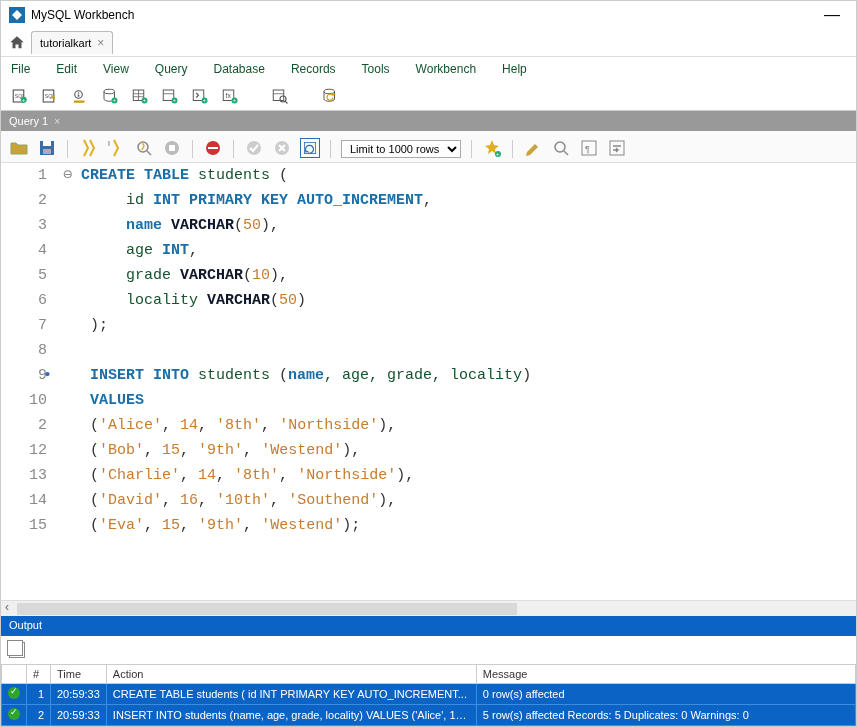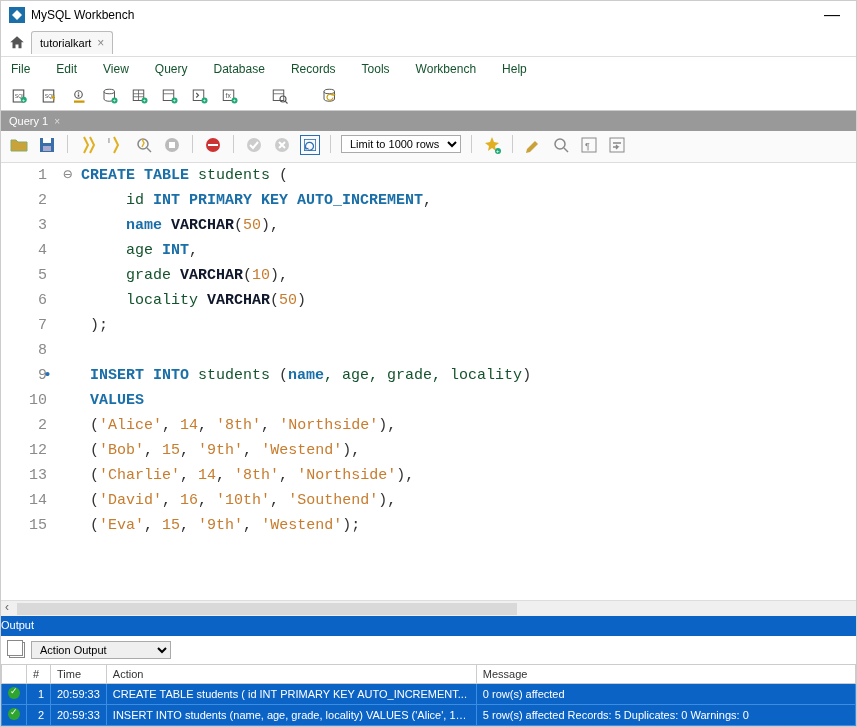--- a/index.html
+++ b/index.html
@@ -16,42 +16,42 @@
 .file-tab { display: flex; align-items: center; padding: 4px 8px; border: 1px solid #bbb; border-bottom: none; background: #f7f7f7; font-size: 11px; gap: 6px; border-radius: 3px 3px 0 0; }
 .file-tab .close { color: #888; font-size: 12px; cursor: pointer; }
 .menubar { display: flex; gap: 26px; padding: 4px 10px; height: 24px; align-items: center; font-size: 12px; color: #14532d; }
 .menubar span { cursor: default; }
 .maintoolbar { display: flex; gap: 8px; padding: 4px 8px; height: 30px; align-items: center; border-bottom: 1px solid #ccc; }
 .maintoolbar .tb-btn { width: 22px; height: 22px; display: flex; align-items: center; justify-content: center; cursor: pointer; }
 .maintoolbar .tb-btn svg { width: 18px; height: 18px; }
 .querytabs { background: #999; height: 20px; display: flex; align-items: center; }
 .querytab { background: #999; color: #fff; font-size: 11px; padding: 2px 8px; display: flex; align-items: center; gap: 6px; }
 .querytab .close { color: #ddd; font-size: 10px; }
-.editor-toolbar { display: flex; align-items: flex-start; gap: 8px; padding: 4px 8px; height: 32px; border-bottom: 1px solid #ddd; background: #fafafa; }
+.editor-toolbar { display: flex; align-items: flex-end; gap: 8px; padding: 4px 8px; height: 32px; border-bottom: 1px solid #ddd; background: #fafafa; }
 .editor-toolbar .ico { width: 20px; height: 20px; display: flex; align-items: center; justify-content: center; cursor: pointer; }
 .editor-toolbar .sep { width: 1px; height: 18px; background: #ccc; margin: 0 2px; }
 .editor-toolbar .limit-select { font-size: 11px; padding: 1px 4px; border: 1px solid #aaa; background: #fff; width: 120px; }
 .editor-toolbar .boxed { border: 1px solid #2a6eb5; padding: 1px; }
 .editor { flex: 1; display: flex; font-family: Consolas, "Courier New", monospace; font-size: 15px; line-height: 25px; overflow: hidden; background: #fff; }
 .gutter { width: 58px; text-align: right; padding-right: 12px; color: #8a8a8a; background: #fff; user-select: none; position: relative; }
 .gutter .ln { height: 25px; }
 .gutter .bullet::before { content: "•"; color: #2a6eb5; position: absolute; left: 42px; }
 .code { flex: 1; white-space: pre; padding-left: 4px; color: #333; }
 .code .line { height: 25px; }
 .kw { color: #1a6fa8; font-weight: 600; }
 .fn { color: #0f172a; font-weight: 700; }
 .num { color: #c77c2e; }
 .str { color: #c77c2e; }
 .id { color: #14532d; }
 .paren { color: #333; }
 .fold { color: #888; }
 .hscroll { height: 16px; background: #f0f0f0; border-top: 1px solid #ddd; position: relative; }
 .hscroll::before { content: "‹"; position: absolute; left: 4px; top: -1px; color: #666; font-size: 12px; }
 .hscroll .thumb { position: absolute; left: 16px; top: 2px; height: 12px; width: 500px; background: #d9d9d9; }
-.output-header { background: #0b63c5; color: #fff; font-size: 11px; padding: 3px 0; height: 20px; }
+.output-header { background: #0b63c5; color: #fff; font-size: 11px; padding: 3px 8px; height: 20px; }
 .output-controls { display: flex; align-items: center; gap: 6px; padding: 4px 8px; height: 28px; background: #fff; }
 .output-controls .ico { width: 16px; height: 16px; border: 1px solid #888; display: inline-block; position: relative; background: #fff; }
 .output-controls .ico::after { content: ""; position: absolute; left: -3px; top: -3px; width: 14px; height: 14px; border: 1px solid #888; background: #fff; }
 .output-controls select { font-size: 11px; border: 1px solid #aaa; padding: 1px 4px; width: 140px; }
 .output-table { width: 100%; border-collapse: collapse; font-size: 11px; }
 .output-table th { background: #fff; border: 1px solid #ccc; text-align: left; padding: 3px 6px; font-weight: normal; color: #333; }
 .output-table td { border: 1px solid #3a8de0; padding: 3px 6px; background: #0b63c5; color: #fff; white-space: nowrap; overflow: hidden; text-overflow: ellipsis; }
 .output-table td.status { width: 20px; text-align: center; }
 .output-table td.status .ok { display: inline-block; width: 12px; height: 12px; border-radius: 50%; background: #2fa52f; position: relative; }
 .output-table td.status .ok::after { content: "✓"; color: #fff; font-size: 9px; position: absolute; left: 2px; top: -1px; }
@@ -315,21 +315,20 @@
   <div class="code" id="code"><div class="line"><span class="fold">⊖ </span><span class="kw">CREATE TABLE</span><span class="id"> students </span><span class="paren">(</span></div><div class="line">       <span class="id">id </span><span class="kw">INT PRIMARY KEY AUTO_INCREMENT</span><span class="paren">,</span></div><div class="line">       <span class="kw">name</span><span class="id"> </span><span class="fn">VARCHAR</span><span class="paren">(</span><span class="num">50</span><span class="paren">)</span><span class="paren">,</span></div><div class="line">       <span class="id">age </span><span class="kw">INT</span><span class="paren">,</span></div><div class="line">       <span class="id">grade </span><span class="fn">VARCHAR</span><span class="paren">(</span><span class="num">10</span><span class="paren">)</span><span class="paren">,</span></div><div class="line">       <span class="id">locality </span><span class="fn">VARCHAR</span><span class="paren">(</span><span class="num">50</span><span class="paren">)</span></div><div class="line">   <span class="paren">);</span></div><div class="line">   </div><div class="line">   <span class="kw">INSERT INTO</span><span class="id"> students </span><span class="paren">(</span><span class="kw">name</span><span class="id">, age, grade, locality</span><span class="paren">)</span></div><div class="line">   <span class="kw">VALUES</span></div><div class="line">   <span class="paren">(</span><span class="str">'Alice'</span><span class="paren">, </span><span class="num">14</span><span class="paren">, </span><span class="str">'8th'</span><span class="paren">, </span><span class="str">'Northside'</span><span class="paren">),</span></div><div class="line">   <span class="paren">(</span><span class="str">'Bob'</span><span class="paren">, </span><span class="num">15</span><span class="paren">, </span><span class="str">'9th'</span><span class="paren">, </span><span class="str">'Westend'</span><span class="paren">),</span></div><div class="line">   <span class="paren">(</span><span class="str">'Charlie'</span><span class="paren">, </span><span class="num">14</span><span class="paren">, </span><span class="str">'8th'</span><span class="paren">, </span><span class="str">'Northside'</span><span class="paren">),</span></div><div class="line">   <span class="paren">(</span><span class="str">'David'</span><span class="paren">, </span><span class="num">16</span><span class="paren">, </span><span class="str">'10th'</span><span class="paren">, </span><span class="str">'Southend'</span><span class="paren">),</span></div><div class="line">   <span class="paren">(</span><span class="str">'Eva'</span><span class="paren">, </span><span class="num">15</span><span class="paren">, </span><span class="str">'9th'</span><span class="paren">, </span><span class="str">'Westend'</span><span class="paren">);</span></div></div>
 </div>
 
 <div class="hscroll">
     <div class="thumb"></div>
   </div>
 
 <div class="output-header">Output</div>
 <div class="output-controls">
   <span class="ico"></span>
-  <select><option>Action Output</option></select>
 </div>
 <table class="output-table">
   <colgroup>
       <col class="col-status">
       <col class="col-idx">
       <col class="col-time">
       <col class="col-action">
       <col>
     </colgroup>
   <thead>

